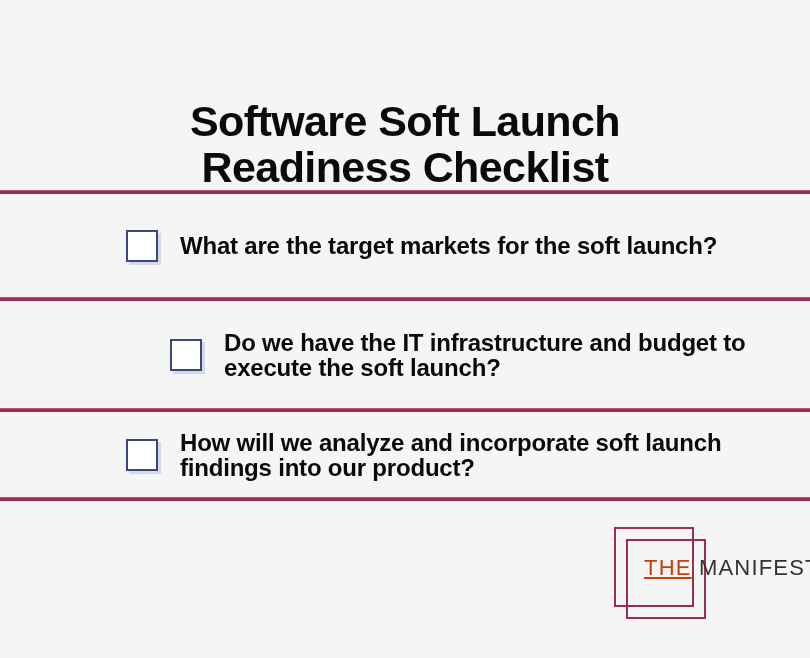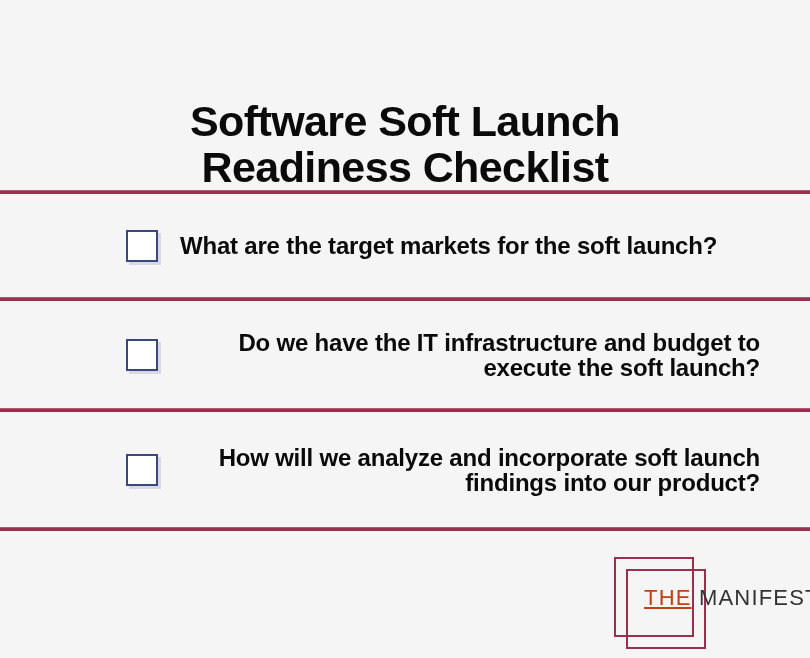--- a/index.html
+++ b/index.html
@@ -51,25 +51,24 @@
   .rows {
     width: 100%;
   }
   .row {
     display: flex;
     align-items: center;
     box-sizing: border-box;
     padding-left: 126px;
     padding-right: 30px;
     background: #f5f5f5;
-    text-align: right;
   }
   .row-1 { height: 103px; }
-  .row-2 { height: 107px; }
-  .row-3 { height: 115px; }
+  .row-2 { height: 107px; margin-left: 44px; }
+  .row-3 { height: 85px; }
 
   .checkbox {
     flex: 0 0 auto;
     width: 28px;
     height: 28px;
     background: #ffffff;
     border: 2px solid #39477a;
     box-shadow: 3px 3px 0 0 rgba(160,168,200,0.35);
     margin-right: 22px;
     box-sizing: content-box;

